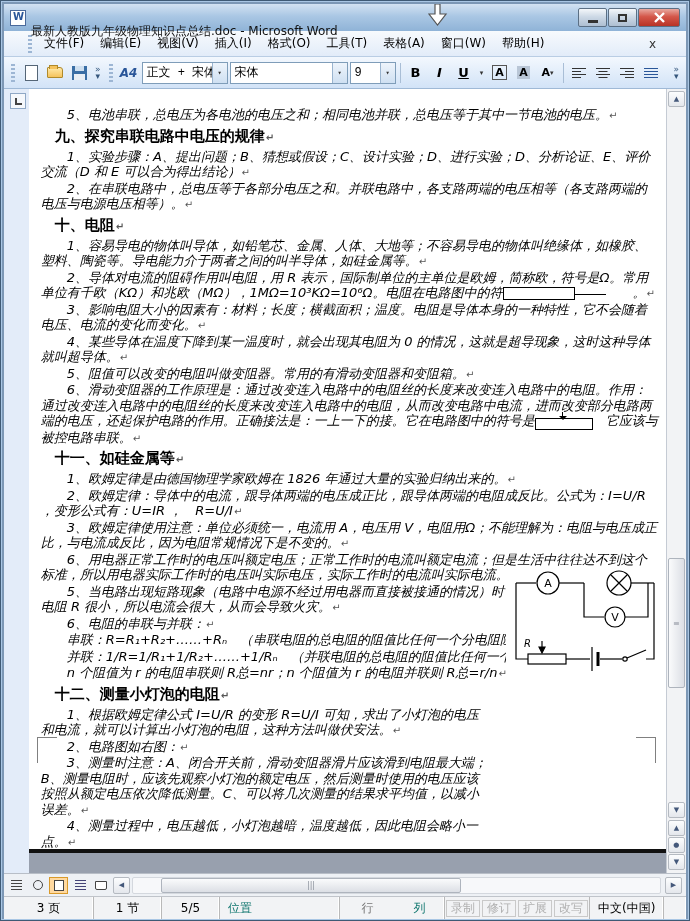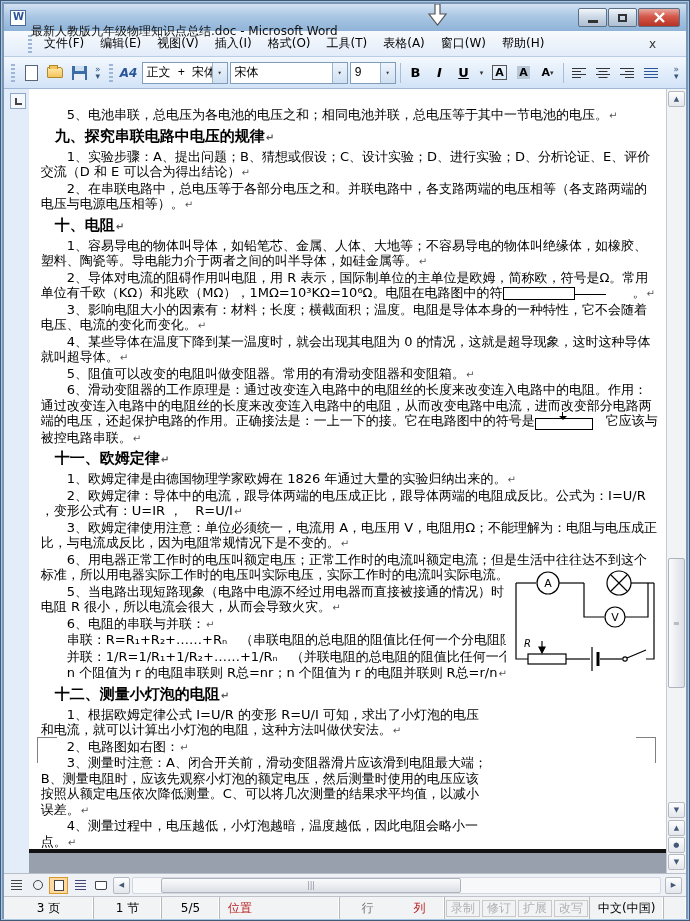--- a/index.html
+++ b/index.html
@@ -78,21 +78,21 @@
   .tab-selector { position:absolute; left:6px; top:4px; width:16px; height:16px;
     background:#f5f8fc; border:1px solid #8fa8c6; display:flex; align-items:center;
     justify-content:center; }
   .tab-L { width:7px; height:7px; border-left:2px solid #444; border-bottom:2px solid #444; }
   .pagecol { position:relative; width:637px; }
   .page { position:relative; width:637px; height:760px; background:#fff;
     padding:18px 8px 0 12px; overflow:hidden; color:#000;
     font-size:13px; line-height:15.5px; }
   .page-edge { width:637px; height:4px; background:#111; }
   .page-gap { width:637px; height:20px; background:#98a0ae; }
-  .para { text-indent:26px; }
+  .para { text-indent:26px;font-style:italic; }
   .para::after, .heading::after { content:"↵"; color:#555; font-size:10px; margin-left:1px; }
   .heading { font-weight:bold; font-size:15px; line-height:20px; margin:2px 0 1px 14px; }
   .narrow { margin-right:168px; }
   .sym-resistor { display:inline-block; vertical-align:middle; width:72px; height:13px;
     background:#fff; border:1px solid #000; position:relative; margin-right:32px; }
   .sym-resistor::after { content:""; position:absolute; right:-32px; top:6px; width:32px;
     border-top:1px solid #000; }
   .sym-rheostat { display:inline-block; vertical-align:middle; width:58px; height:12px;
     background:#fff; border:1px solid #000; position:relative; margin-top:4px; }
   .sym-rheostat::before { content:""; position:absolute; left:26px; top:-7px; height:6px;
@@ -143,21 +143,21 @@
   .h-thumb { position:absolute; left:28px; top:0; width:300px; height:15px;
     background:linear-gradient(#fafbfc,#dcdfe5); border:1px solid #aeb4bd; border-radius:2px;
     display:flex; align-items:center; justify-content:center; font-size:8px; color:#8a909a; }
 
   
   .statusbar { height:23px; background:#f2f3f5; border-top:1px solid #c0c4ca;
     display:flex; align-items:center; font-size:12px; color:#000; }
   .st-cell { height:100%; display:flex; align-items:center; justify-content:center;
     border-right:1px solid #b9b9b9; box-shadow:inset -1px 0 0 #fff; padding:0 8px;
     white-space:nowrap; }
-  .st-dim { color:#b91c1c; }
+  .st-dim { color:#0f766e; }
   .st-mode { color:#b0b0b0; border:1px solid #c9c9c9; margin:0 1px; padding:1px 4px;
     height:17px; display:flex; align-items:center; }
 </style>
 </head>
 <body>
 
 <div class="window">
 <div class="win-inner">
 
   <div class="titlebar">
@@ -311,21 +311,21 @@
               <div class="heading"><span>九、探究串联电路中电压的规律</span></div>
               <div class="para"><span>1、实验步骤：A、提出问题；B、猜想或假设；C、设计实验；D、进行实验；D、分析论证、E、评价交流（D 和 E 可以合为得出结论）</span></div>
               <div class="para"><span>2、在串联电路中，总电压等于各部分电压之和。并联电路中，各支路两端的电压相等（各支路两端的电压与电源电压相等）。</span></div>
               <div class="heading"><span>十、电阻</span></div>
               <div class="para"><span>1、容易导电的物体叫导体，如铅笔芯、金属、人体、大地等；不容易导电的物体叫绝缘体，如橡胶、塑料、陶瓷等。导电能力介于两者之间的叫半导体，如硅金属等。</span></div>
               <div class="para"><span>2、导体对电流的阻碍作用叫电阻，用 R 表示，国际制单位的主单位是欧姆，简称欧，符号是Ω。常用单位有千欧（KΩ）和兆欧（MΩ），1MΩ=10³KΩ=10⁶Ω。电阻在电路图中的符</span><span class="sym-resistor"></span><span>　　。</span></div>
               <div class="para"><span>3、影响电阻大小的因素有：材料；长度；横截面积；温度。电阻是导体本身的一种特性，它不会随着电压、电流的变化而变化。</span></div>
               <div class="para"><span>4、某些导体在温度下降到某一温度时，就会出现其电阻为 0 的情况，这就是超导现象，这时这种导体就叫超导体。</span></div>
               <div class="para"><span>5、阻值可以改变的电阻叫做变阻器。常用的有滑动变阻器和变阻箱。</span></div>
               <div class="para"><span>6、滑动变阻器的工作原理是：通过改变连入电路中的电阻丝的长度来改变连入电路中的电阻。作用：通过改变连入电路中的电阻丝的长度来改变连入电路中的电阻，从而改变电路中电流，进而改变部分电路两端的电压，还起保护电路的作用。正确接法是：一上一下的接。它在电路图中的符号是</span><span class="sym-rheostat"></span><span>　它应该与被控电路串联。</span></div>
-              <div class="heading"><span>十一、欧姆定律</span></div>
+              <div class="heading"><span>十一、如硅金属等</span></div>
               <div class="para"><span>1、欧姆定律是由德国物理学家欧姆在 1826 年通过大量的实验归纳出来的。</span></div>
               <div class="para"><span>2、欧姆定律：导体中的电流，跟导体两端的电压成正比，跟导体两端的电阻成反比。公式为：I=U/R ，变形公式有：U=IR ，　R=U/I</span></div>
               <div class="para"><span>3、欧姆定律使用注意：单位必须统一，电流用 A，电压用 V，电阻用Ω；不能理解为：电阻与电压成正比，与电流成反比，因为电阻常规情况下是不变的。</span></div>
               <div class="para"><span>6、用电器正常工作时的电压叫额定电压；正常工作时的电流叫额定电流；但是生活中往往达不到这个标准，所以用电器实际工作时的电压叫实际电压，实际工作时的电流叫实际电流。</span></div>
               <div class="para"><span>5、当电路出现短路现象（电路中电源不经过用电器而直接被接通的情况）时，根据 I=U/R 可知，因为电阻 R 很小，所以电流会很大，从而会导致火灾。</span></div>
               <div class="para"><span>6、电阻的串联与并联：</span></div>
               <div class="para"><span>串联：R=R₁+R₂+……+Rₙ　（串联电阻的总电阻的阻值比任何一个分电阻阻值都大）</span></div>
               <div class="para"><span>并联：1/R=1/R₁+1/R₂+……+1/Rₙ　（并联电阻的总电阻的阻值比任何一个分电阻阻值都小）</span></div>
               <div class="para"><span>n 个阻值为 r 的电阻串联则 R总=nr；n 个阻值为 r 的电阻并联则 R总=r/n</span></div>
               <div class="heading narrow"><span>十二、测量小灯泡的电阻</span></div>

